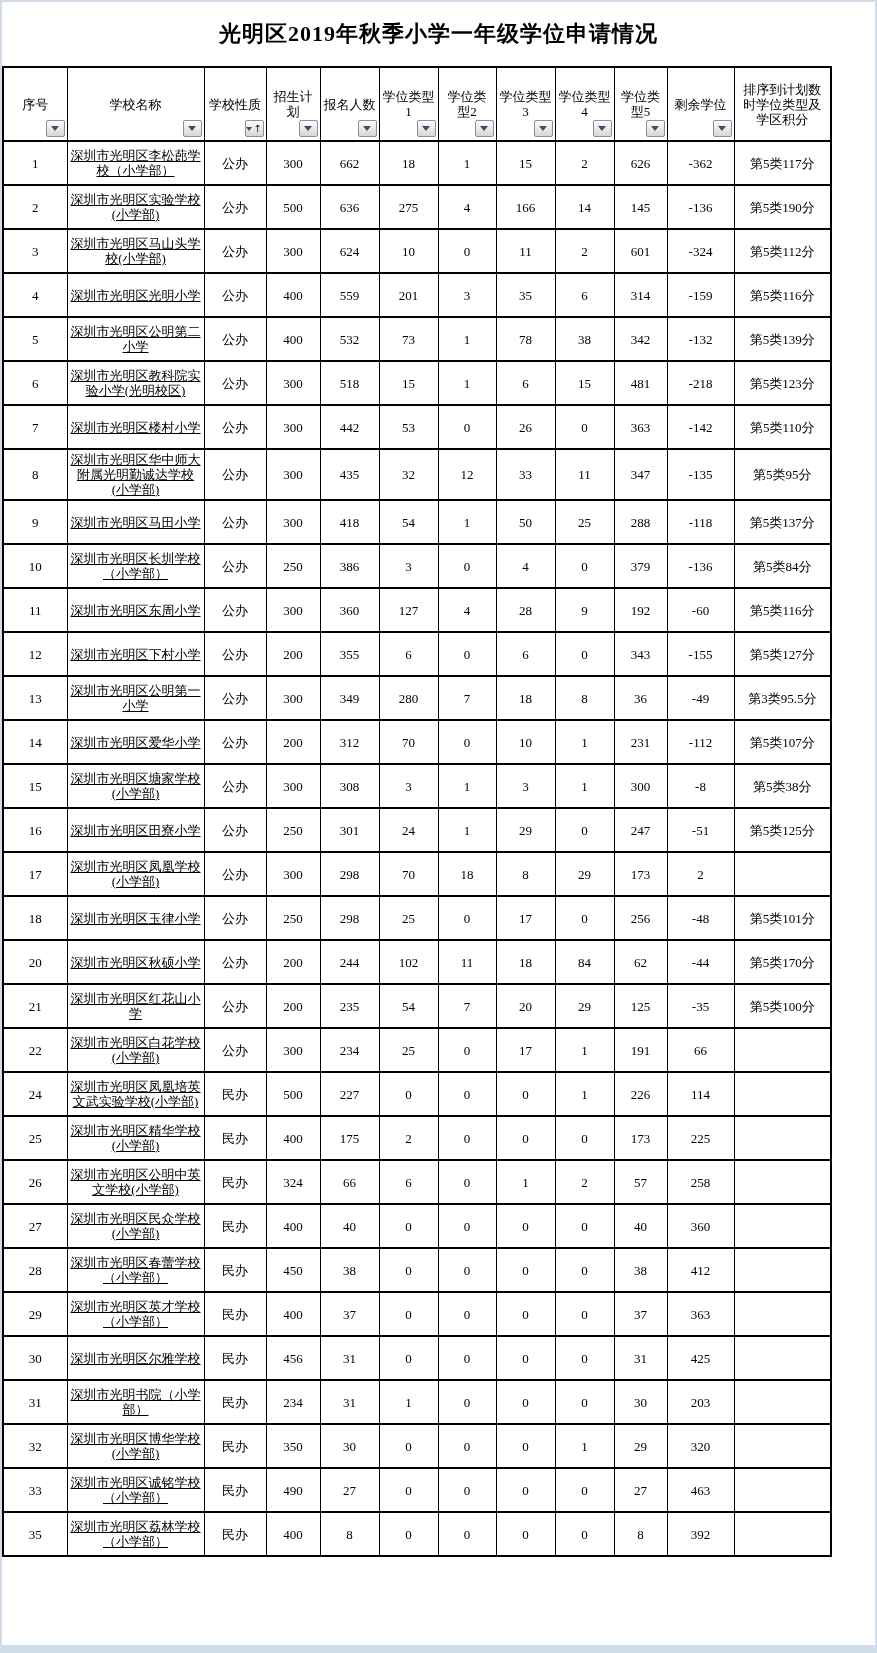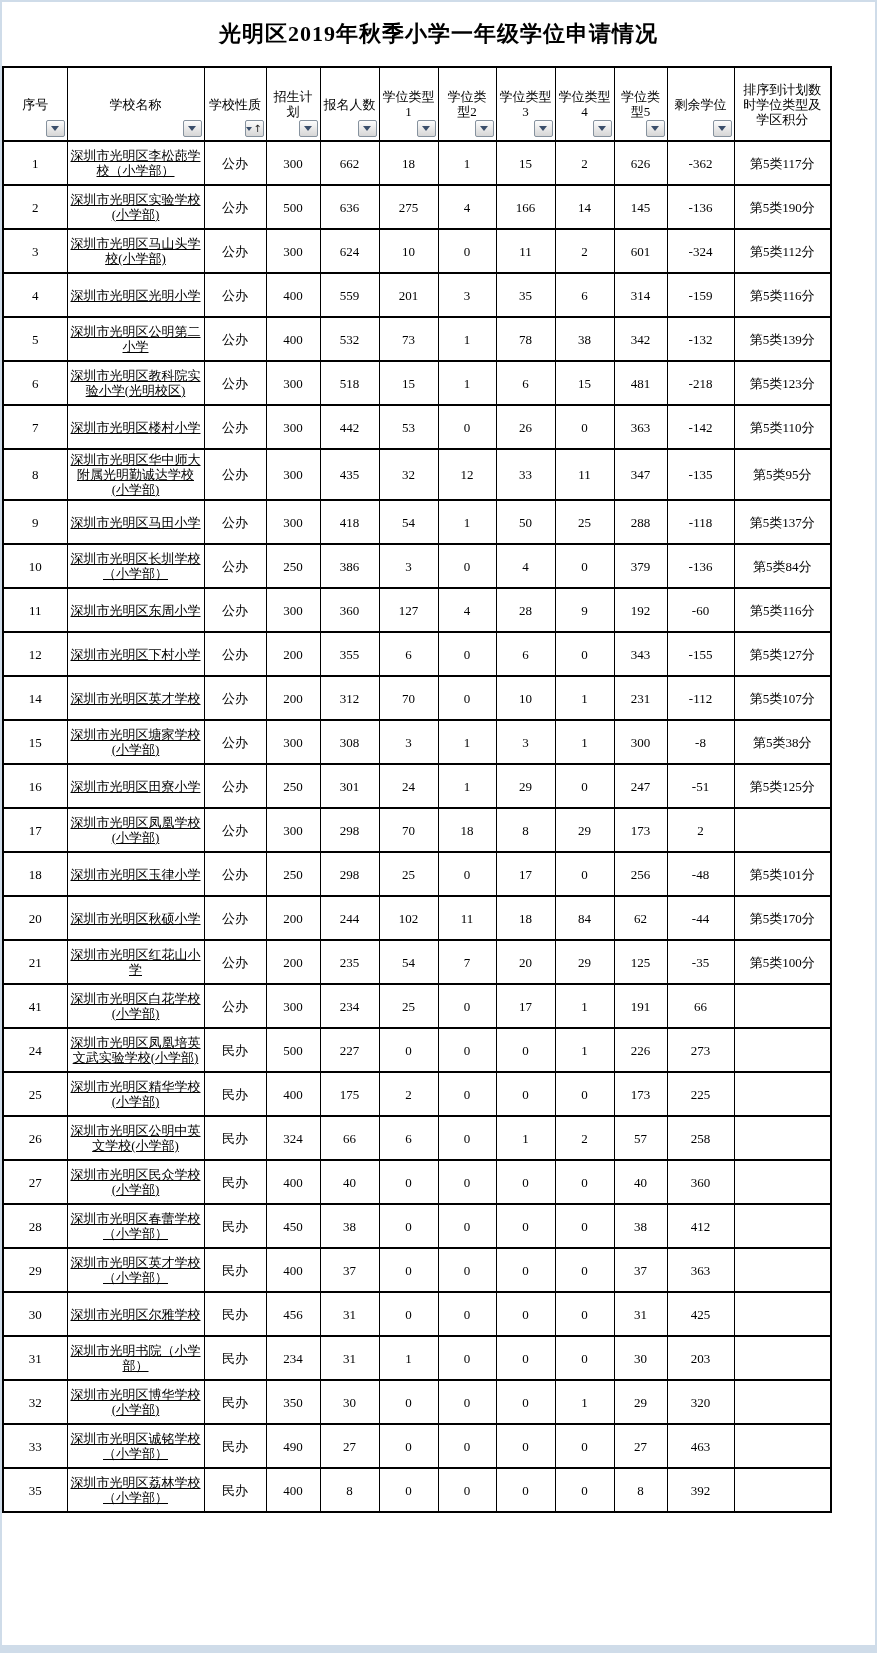--- a/index.html
+++ b/index.html
@@ -287,22 +287,36 @@
           <td>355</td>
           <td>6</td>
           <td>0</td>
           <td>6</td>
           <td>0</td>
           <td>343</td>
           <td>-155</td>
           <td>第5类127分</td>
         </tr>
         <tr>
+          <td>13</td>
+          <td class="name-cell">深圳市光明区公明第一小学</td>
+          <td>公办</td>
+          <td>300</td>
+          <td>349</td>
+          <td>280</td>
+          <td>7</td>
+          <td>18</td>
+          <td>8</td>
+          <td>36</td>
+          <td>-49</td>
+          <td>第3类95.5分</td>
+        </tr>
+        <tr>
           <td>14</td>
-          <td class="name-cell">深圳市光明区英才学校</td>
+          <td class="name-cell">深圳市光明区爱华小学</td>
           <td>公办</td>
           <td>200</td>
           <td>312</td>
           <td>70</td>
           <td>0</td>
           <td>10</td>
           <td>1</td>
           <td>231</td>
           <td>-112</td>
           <td>第5类107分</td>
@@ -385,21 +399,21 @@
           <td>235</td>
           <td>54</td>
           <td>7</td>
           <td>20</td>
           <td>29</td>
           <td>125</td>
           <td>-35</td>
           <td>第5类100分</td>
         </tr>
         <tr>
-          <td>41</td>
+          <td>22</td>
           <td class="name-cell">深圳市光明区白花学校(小学部)</td>
           <td>公办</td>
           <td>300</td>
           <td>234</td>
           <td>25</td>
           <td>0</td>
           <td>17</td>
           <td>1</td>
           <td>191</td>
           <td>66</td>
@@ -409,21 +423,21 @@
           <td>24</td>
           <td class="name-cell">深圳市光明区凤凰培英文武实验学校(小学部)</td>
           <td>民办</td>
           <td>500</td>
           <td>227</td>
           <td>0</td>
           <td>0</td>
           <td>0</td>
           <td>1</td>
           <td>226</td>
-          <td>273</td>
+          <td>114</td>
           <td></td>
         </tr>
         <tr>
           <td>25</td>
           <td class="name-cell">深圳市光明区精华学校(小学部)</td>
           <td>民办</td>
           <td>400</td>
           <td>175</td>
           <td>2</td>
           <td>0</td>

